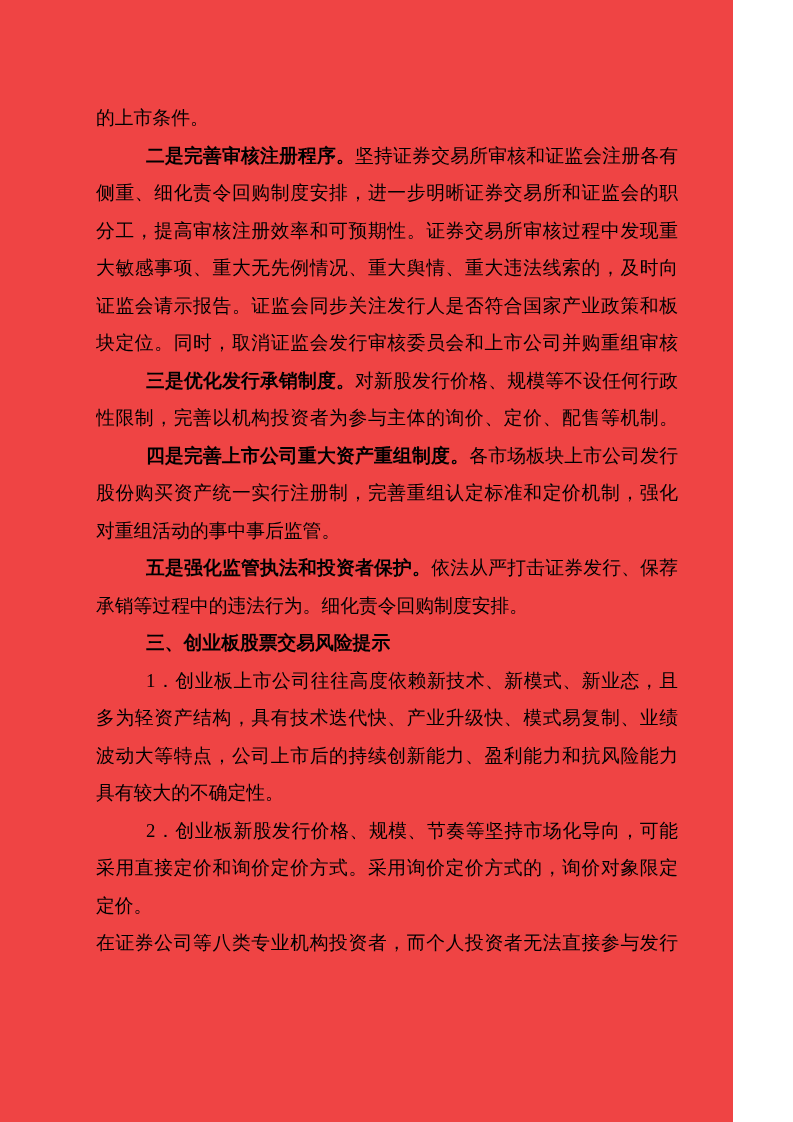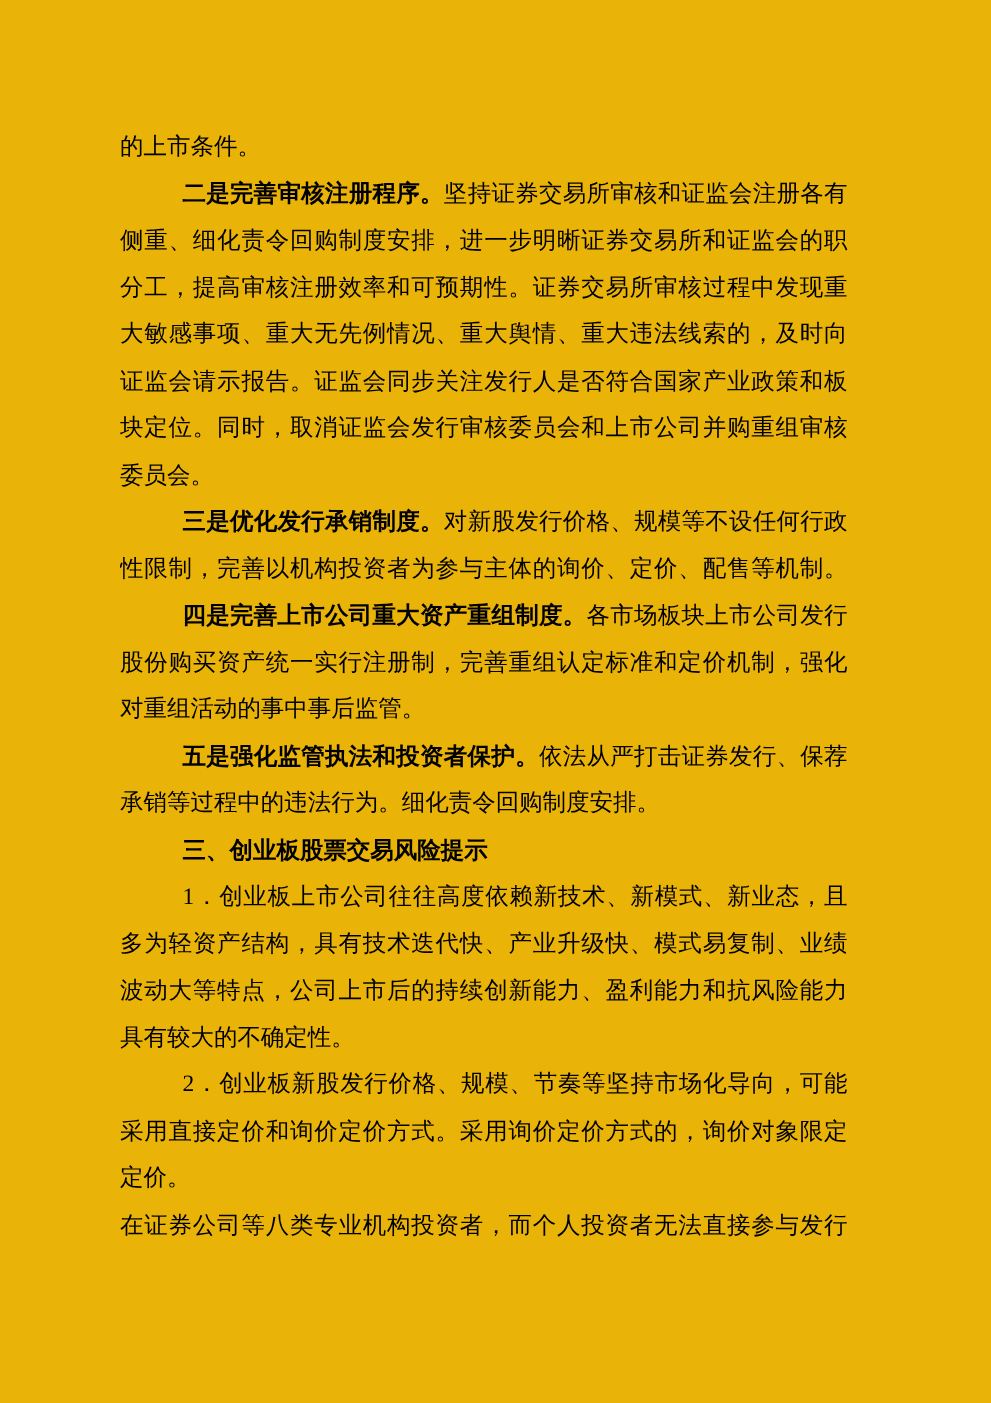--- a/index.html
+++ b/index.html
@@ -2,23 +2,23 @@
 <html><head>
 <meta charset="utf-8">
 <style>
   html, body {
     margin: 0;
     padding: 0;
     background: #ffffff;
   }
   .page {
     position: relative;
-    width: 793px;
+    width: 733px;
     height: 1122px;
-    background: #eab308;
+    background: #ef4444;
     overflow: hidden;
   }
   .text-block {
     position: absolute;
     left: 96px;
     top: 99px;
     width: 582px;
     color: #000000;
     font-family: "Liberation Serif", "DejaVu Serif", serif;
     font-size: 18.8px;
@@ -49,21 +49,20 @@
 
 <main class="page">
   <div class="text-block" id="text-block" style="color: rgb(0, 0, 0);">
       <div class="line"><span class="seg">的上市条件。</span></div>
       <div class="line indent justify"><span class="seg bold">二是完善审核注册程序。</span><span class="seg">坚持证券交易所审核和证监会注册各有</span></div>
       <div class="line justify"><span class="seg">侧重、细化责令回购制度安排，进一步明晰证券交易所和证监会的职责</span></div>
       <div class="line justify"><span class="seg">分工，提高审核注册效率和可预期性。证券交易所审核过程中发现重</span></div>
       <div class="line justify"><span class="seg">大敏感事项、重大无先例情况、重大舆情、重大违法线索的，及时向</span></div>
       <div class="line justify"><span class="seg">证监会请示报告。证监会同步关注发行人是否符合国家产业政策和板</span></div>
       <div class="line justify"><span class="seg">块定位。同时，取消证监会发行审核委员会和上市公司并购重组审核</span></div>
-      <div class="line"><span class="seg">委员会。</span></div>
       <div class="line indent justify"><span class="seg bold">三是优化发行承销制度。</span><span class="seg">对新股发行价格、规模等不设任何行政</span></div>
       <div class="line justify"><span class="seg">性限制，完善以机构投资者为参与主体的询价、定价、配售等机制。</span></div>
       <div class="line indent justify"><span class="seg bold">四是完善上市公司重大资产重组制度。</span><span class="seg">各市场板块上市公司发行</span></div>
       <div class="line justify"><span class="seg">股份购买资产统一实行注册制，完善重组认定标准和定价机制，强化</span></div>
       <div class="line"><span class="seg">对重组活动的事中事后监管。</span></div>
       <div class="line indent justify"><span class="seg bold">五是强化监管执法和投资者保护。</span><span class="seg">依法从严打击证券发行、保荐</span></div>
       <div class="line"><span class="seg">承销等过程中的违法行为。细化责令回购制度安排。</span></div>
       <div class="line indent"><span class="seg bold">三、创业板股票交易风险提示</span></div>
       <div class="line indent justify"><span class="seg">1．创业板上市公司往往高度依赖新技术、新模式、新业态，且</span></div>
       <div class="line justify"><span class="seg">多为轻资产结构，具有技术迭代快、产业升级快、模式易复制、业绩</span></div>

